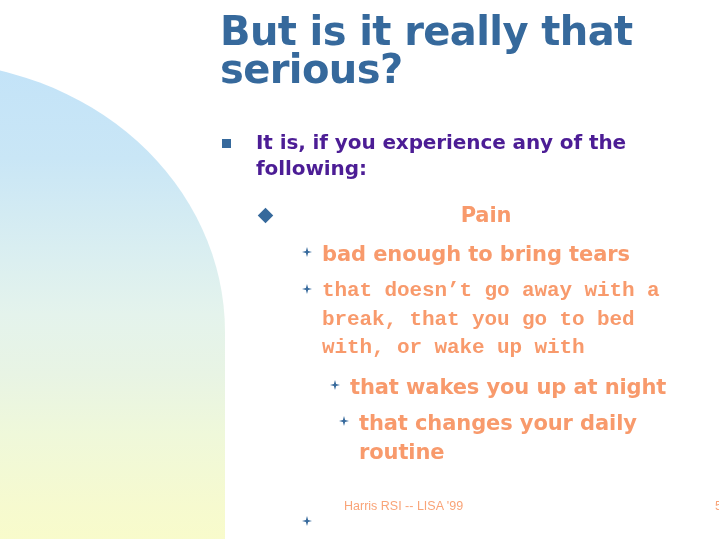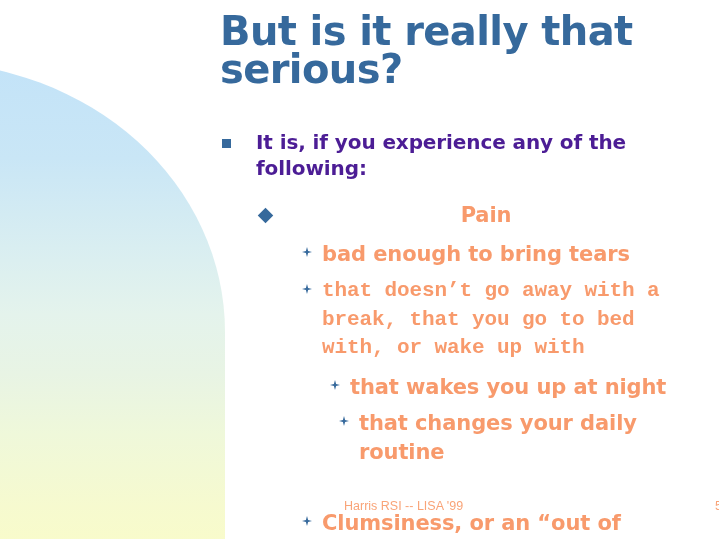--- a/index.html
+++ b/index.html
@@ -186,21 +186,20 @@
       <span>that changes your daily routine</span>
     </div>
 
 
     <div class="l3" id="b8">
       <span class="mk">
         <svg width="10" height="10" viewBox="0 0 10 10">
             <path d="M5 0 L6.1 3.9 L10 5 L6.1 6.1 L5 10 L3.9 6.1 L0 5 L3.9 3.9 Z" fill="#36699c"></path>
           </svg>
       </span>
-      <span>Clumsiness, or an “out of</span>
     </div>
 
   </div>
 
   <div id="footer-text">Harris RSI -- LISA '99</div>
   <div id="page-num">51</div>
 
 </div>
 
 </body></html>

